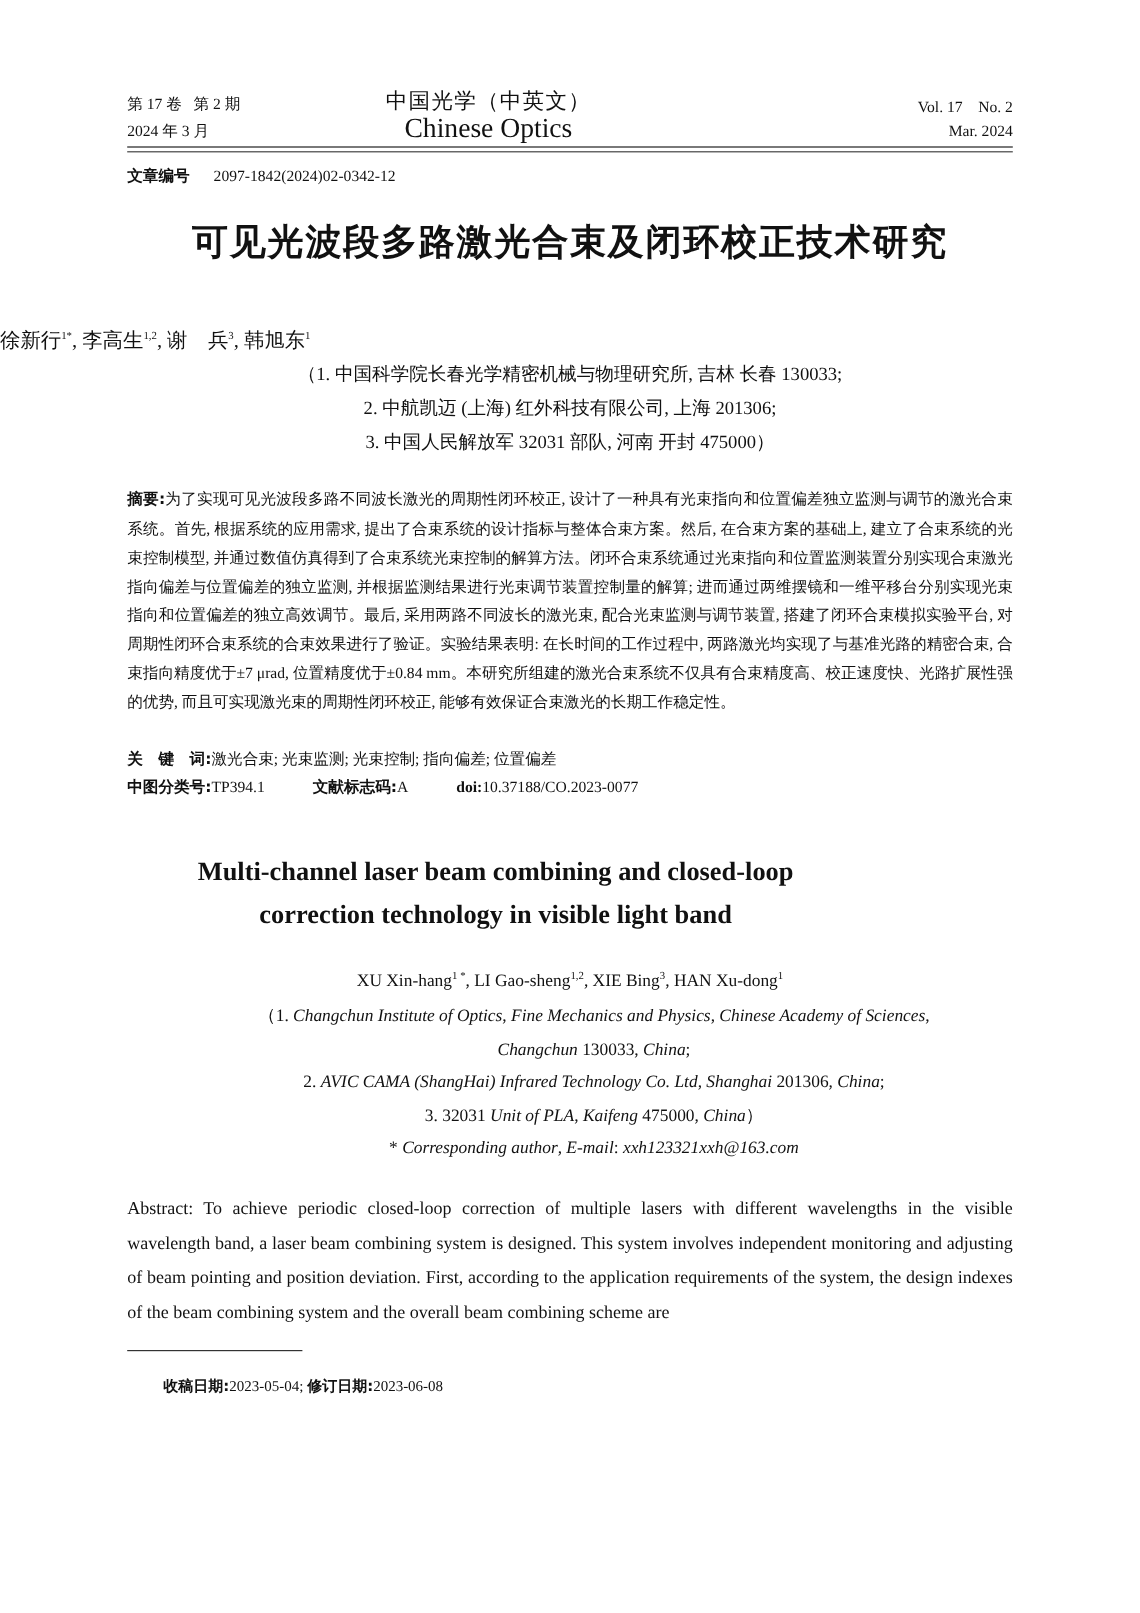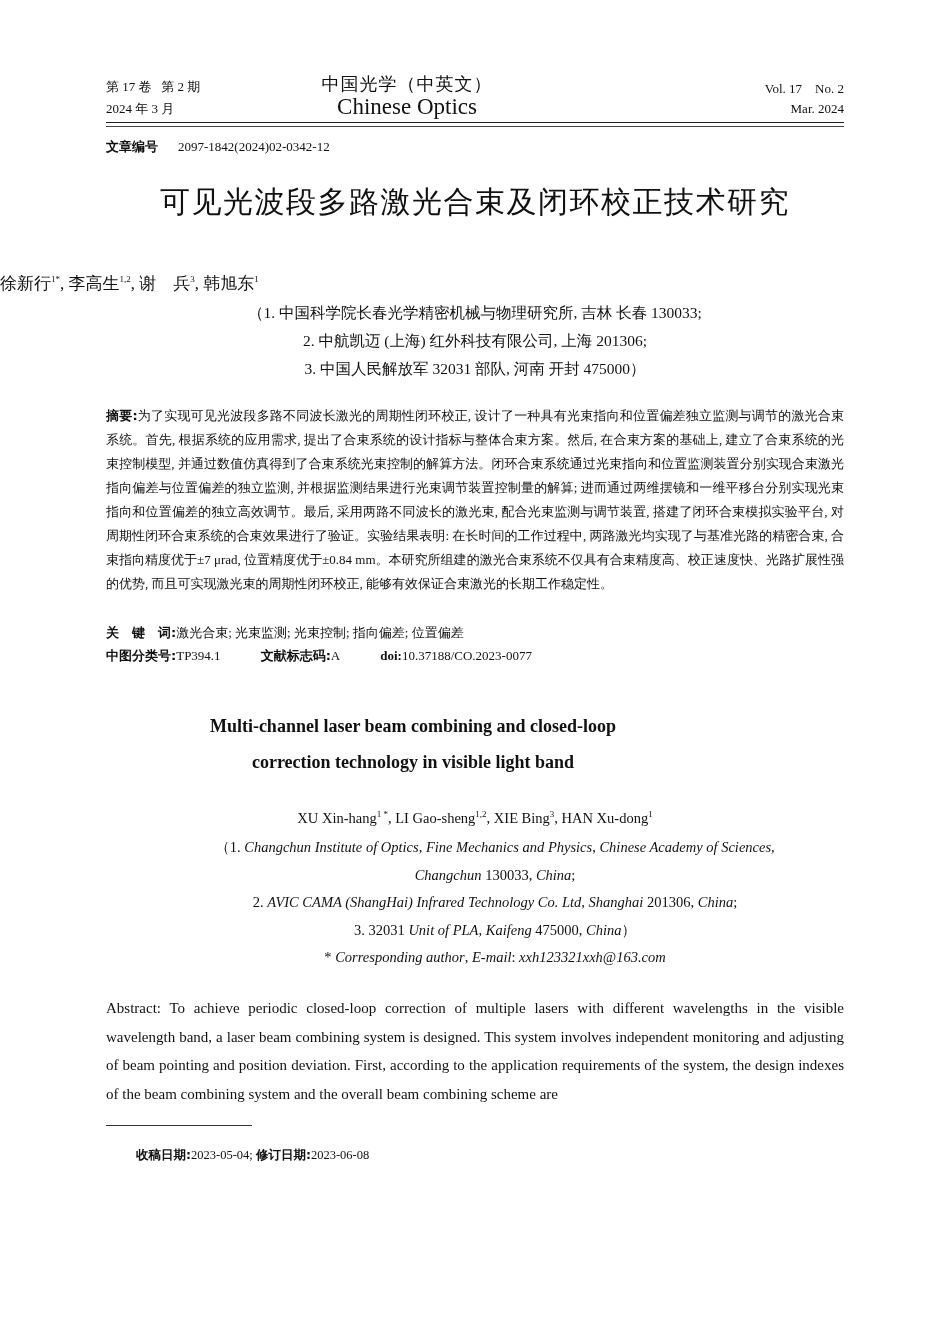--- a/index.html
+++ b/index.html
@@ -11,30 +11,30 @@
   .hdr-left { left: 106px; top: 76px; font-size: 13px; line-height: 22px; }
   .hdr-center { left: 0; width: 814px; top: 72px; text-align: center; }
   .hdr-center .cn { font-size: 18px; line-height: 24px; letter-spacing: 1px; }
   .hdr-center .en { font-size: 23px; line-height: 22px; }
   .hdr-right { right: 106px; top: 79px; font-size: 13px; line-height: 20px; text-align: right; }
   .hdr-rule1 { left: 106px; width: 738px; top: 122px; height: 0; border-top: 1.5px solid #222; }
   .hdr-rule2 { left: 106px; width: 738px; top: 126px; height: 0; border-top: 0.8px solid #444; }
   .article-no { left: 106px; top: 138px; font-size: 13px; }
   .article-no b { font-family: "DejaVu Sans", sans-serif; font-weight: bold; margin-right: 20px; }
   .title-cn { left: 0; width: 950px; top: 182px; text-align: center;
-    font-family: "DejaVu Sans", sans-serif; font-size: 30px; font-weight: normal; letter-spacing: 1.5px; }
+    font-family: "DejaVu Sans", sans-serif; font-size: 30px; font-weight: bold; letter-spacing: 1.5px; }
   .authors-cn { left: 0; width: 950px; top: 270px; font-size: 17px; line-height: 28px; }
   sup { font-size: 9px; vertical-align: super; line-height: 0; }
   .aff-cn { left: 0; width: 950px; top: 299px; text-align: center; font-size: 15.5px; line-height: 28px; }
   .abs-cn { left: 106px; width: 738px; top: 404px; font-size: 13px; line-height: 24px; text-align: justify; }
   .abs-cn b, .kw b, .cls b { font-family: "DejaVu Sans", sans-serif; font-weight: bold; }
   .kw { left: 106px; top: 624px; font-size: 13px; }
   .cls { left: 106px; top: 647px; font-size: 13px; white-space: nowrap; }
   .cls span.gap { display: inline-block; width: 40px; }
-  .title-en { left: 0; width: 826px; top: 708px; text-align: center; font-size: 18px; font-weight: bold; line-height: 36px; }
+  .title-en { left: 0; width: 826px; top: 708px; text-align: center; font-size: 22px; font-weight: bold; line-height: 36px; }
   .authors-en { left: 0; width: 950px; top: 808px; text-align: center; font-size: 14.5px; line-height: 20px; }
   .aff-en { left: 0; width: 950px; top: 834px; text-align: center; font-size: 14.5px; line-height: 27.5px; padding-left: 20px; }
   .aff-en i { font-style: italic; }
   .abs-en { left: 106px; width: 738px; top: 994px; font-size: 15px; line-height: 28.5px; text-align: justify; }
   .abs-en b { font-weight: normal; }
   .foot-rule { left: 106px; width: 146px; top: 1125px; border-top: 0.8px solid #333; }
   .foot { left: 136px; width: 708px; top: 1143px; font-size: 12.5px; line-height: 24px; }
   .foot b { font-family: "DejaVu Sans", sans-serif; font-weight: bold; }
   .foot .supp { padding-left: 62px; text-align: justify; }
 </style>

